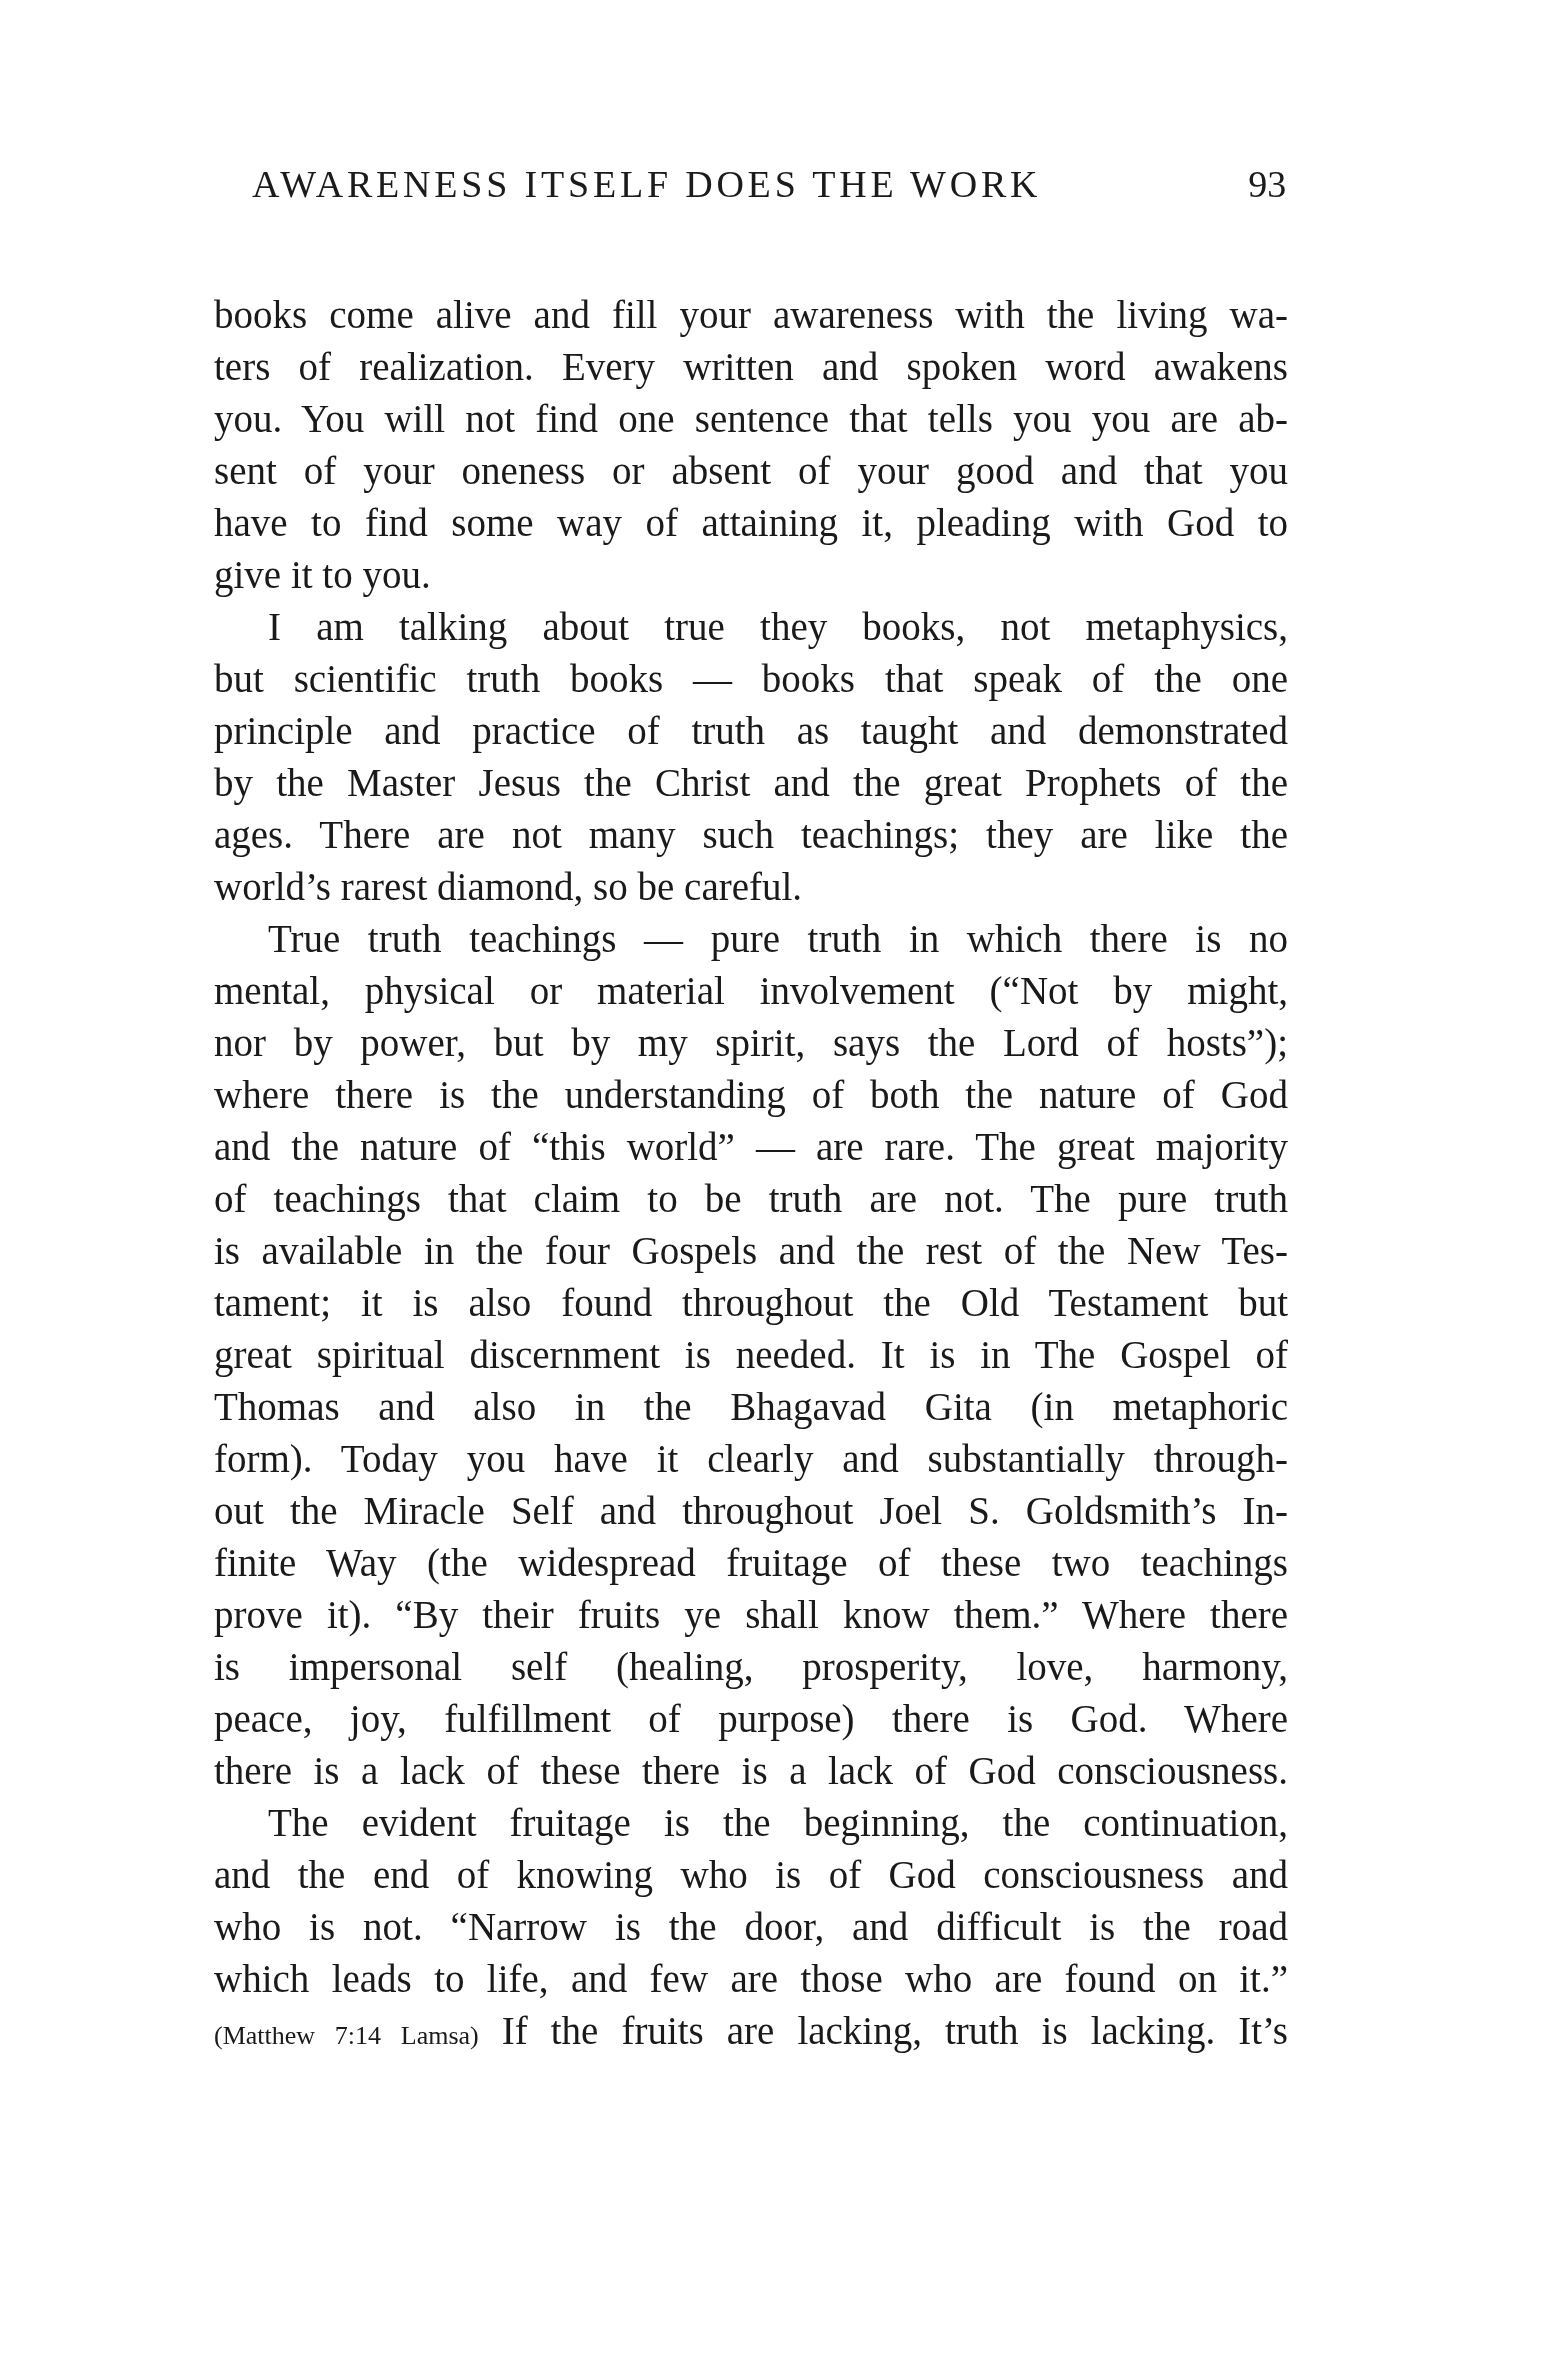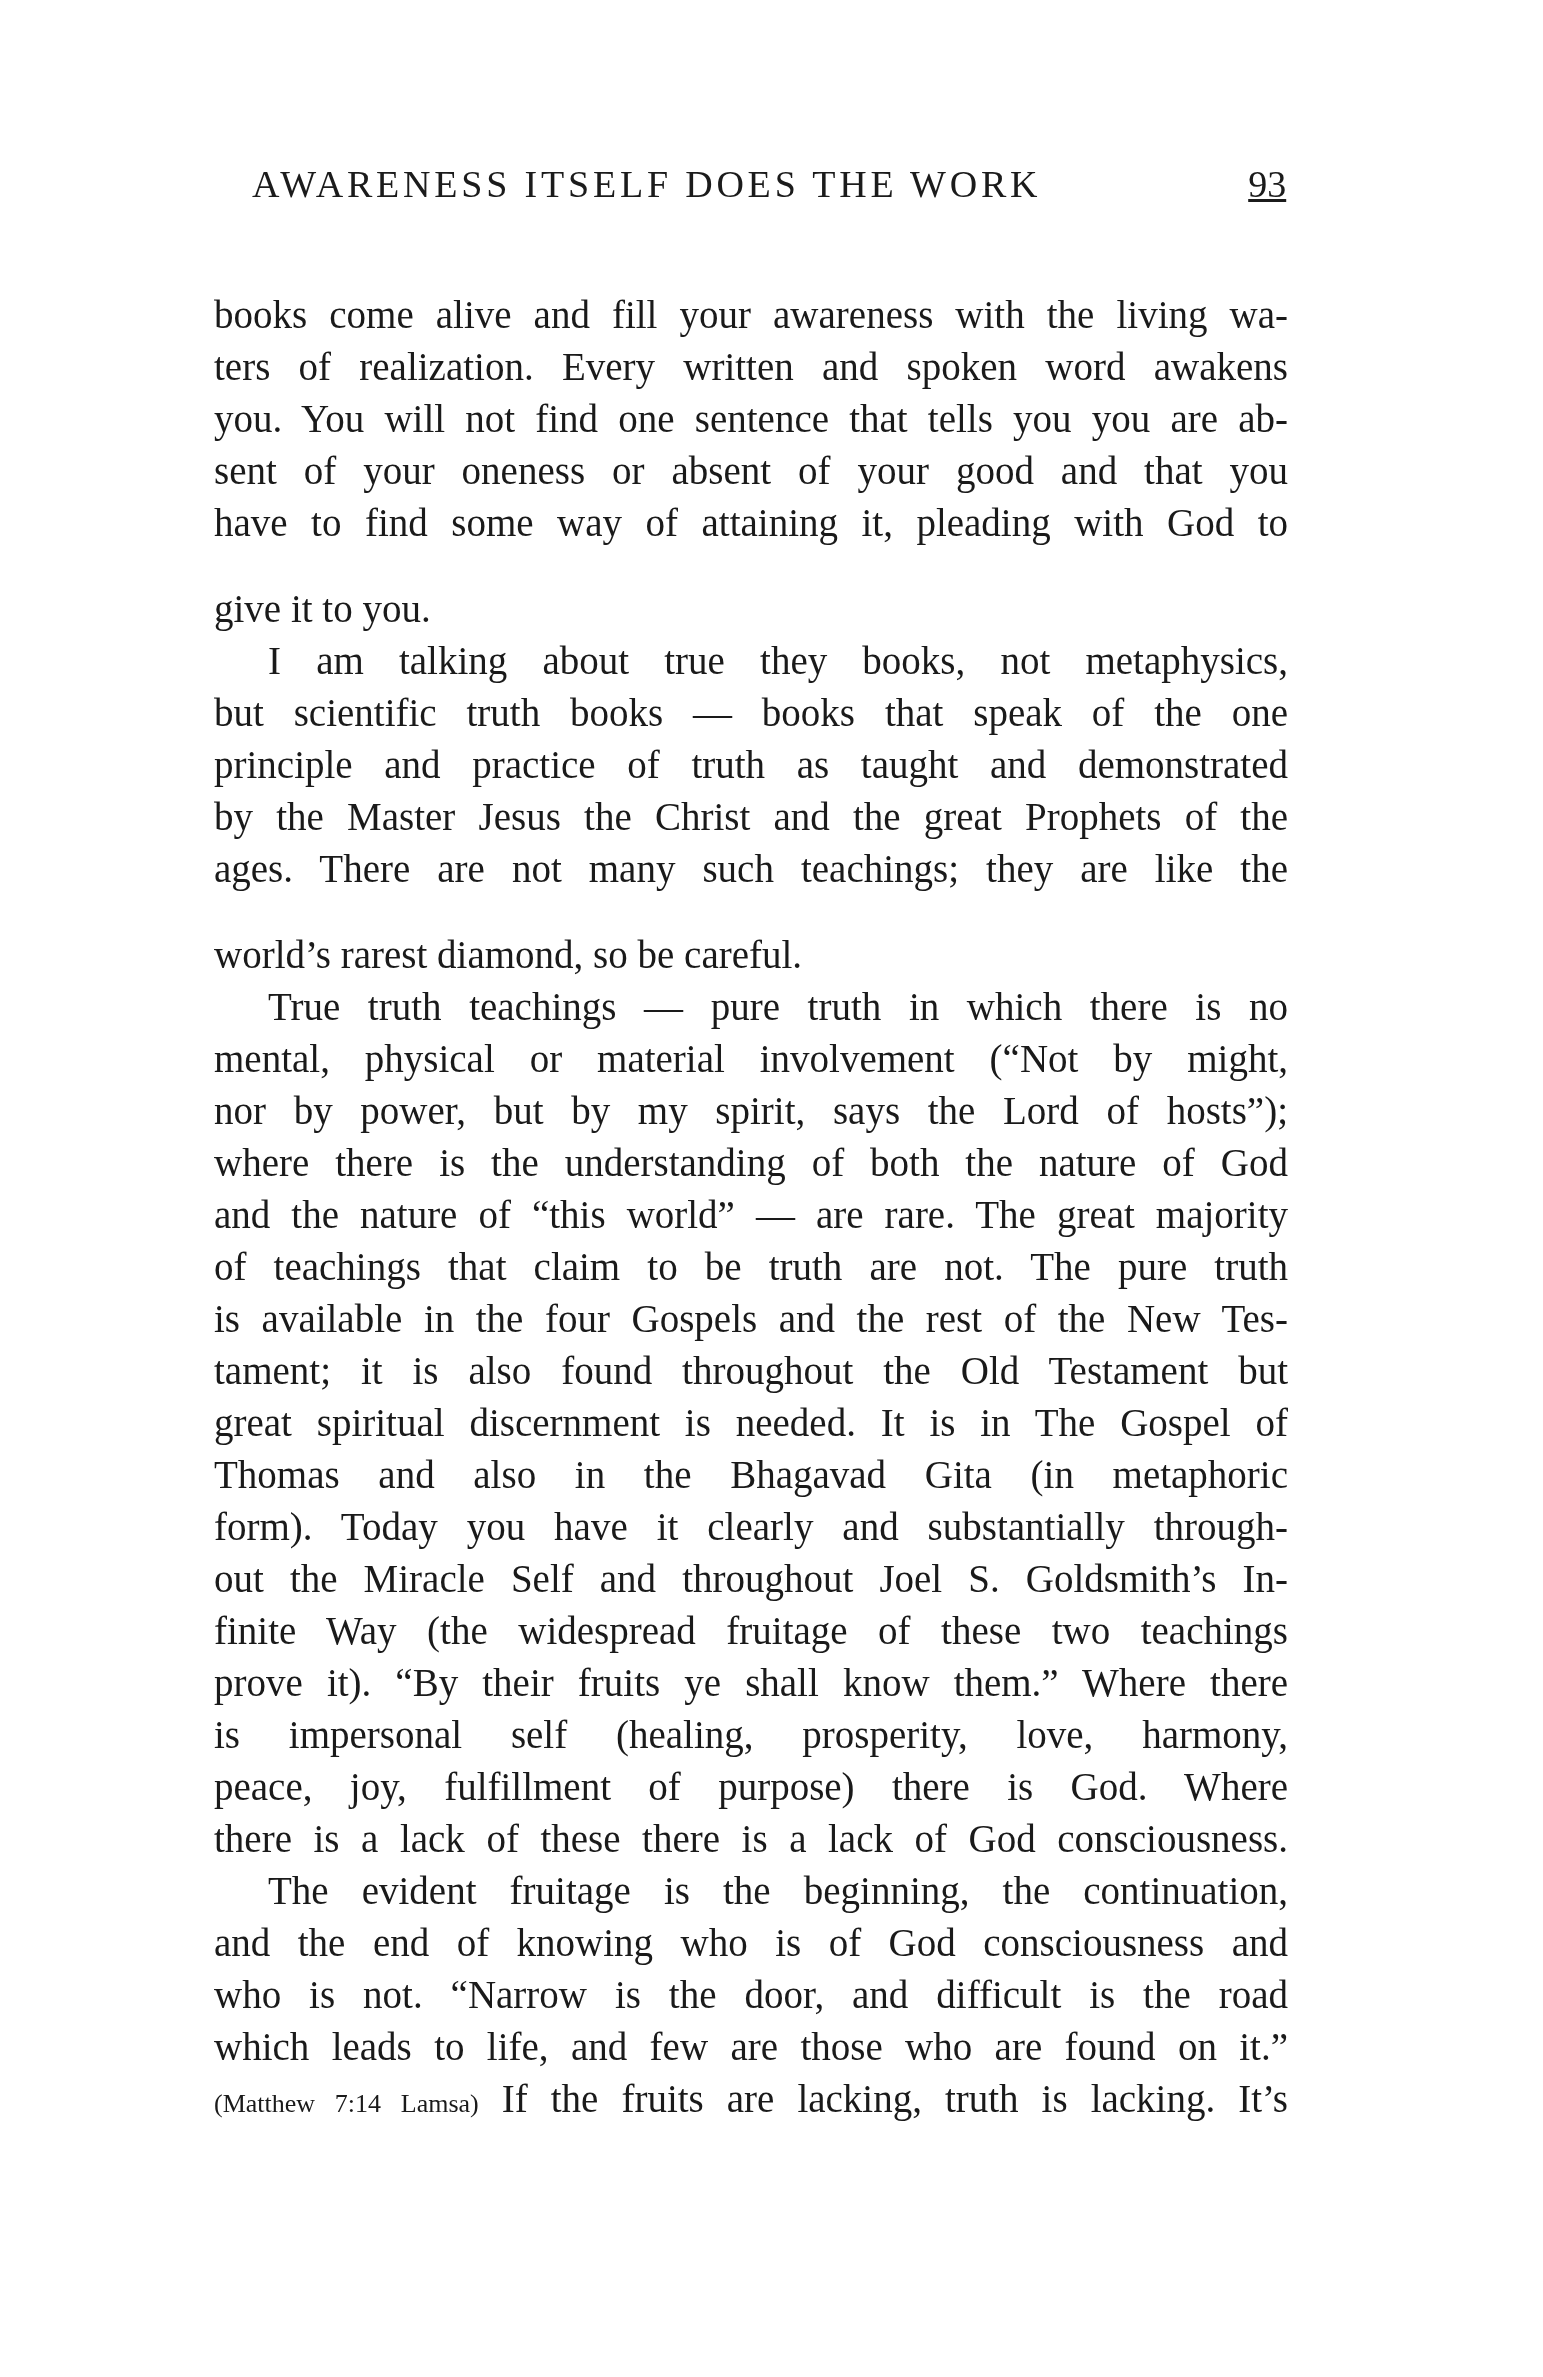--- a/index.html
+++ b/index.html
@@ -34,41 +34,39 @@
       font-size: 38px;
       letter-spacing: 3.8px;
       color: #1b1b1b;
     }
     .running-head .title {
       text-transform: uppercase;
     }
     .running-head .folio {
       letter-spacing: 0;
       margin-right: 3.8px;
-      text-decoration: underline;
     }
     .text-block {
       position: absolute;
       left: 214px;
       top: 281px;
       width: 1074px;
     }
     .line {
       display: block;
       height: 52px;
       line-height: 52px;
       font-size: 39px;
       white-space: nowrap;
       text-align: justify;
       text-align-last: justify;
       overflow: hidden;
     }
     .line.last {
       text-align-last: left;
-      margin-top: 34px;
     }
     .line.indent {
       padding-left: 54px;
     }
     .cite {
       font-size: 26px;
       margin-top: 36px;
     }
   </style>
 </head>

